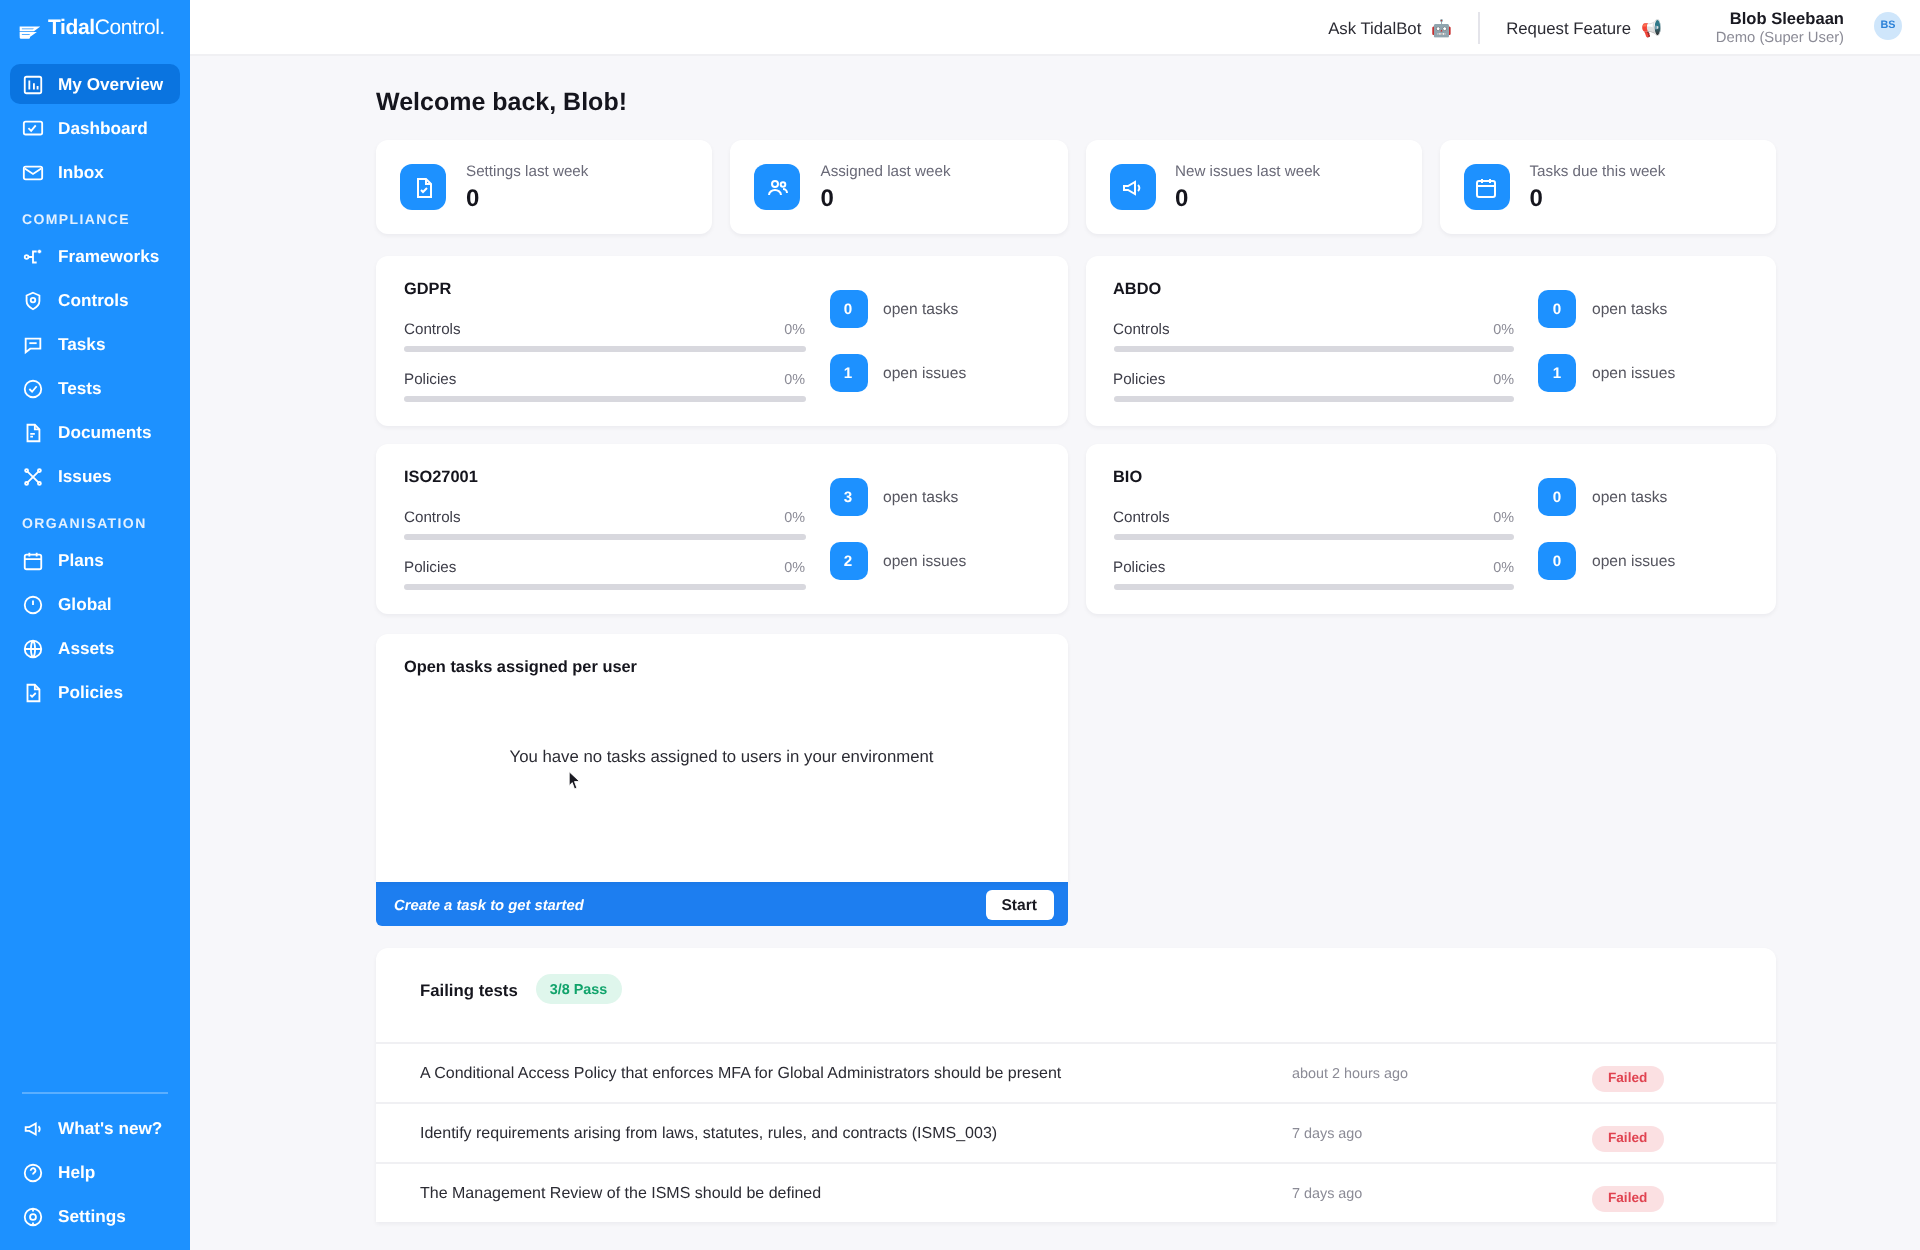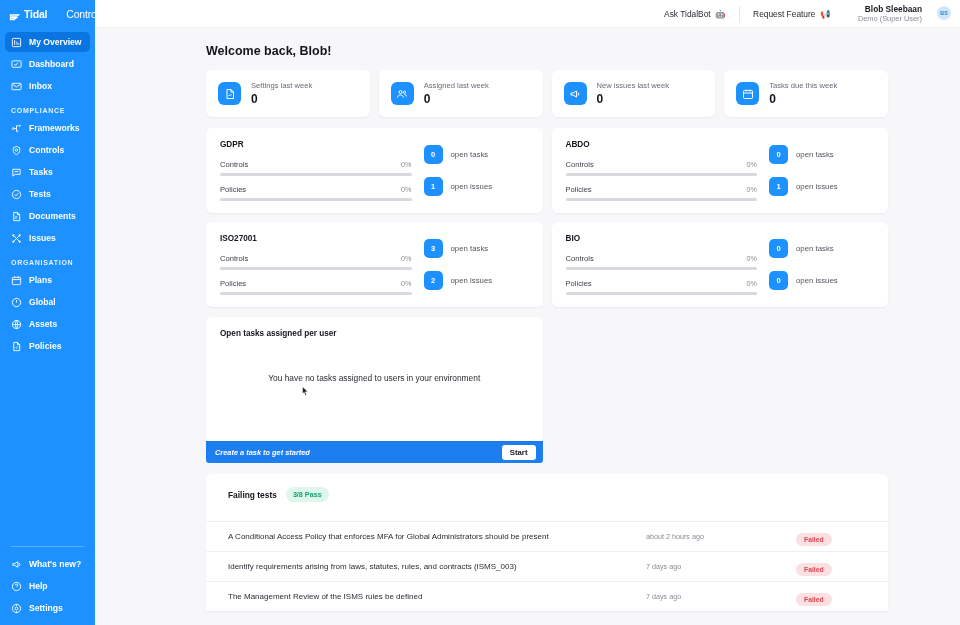--- a/index.html
+++ b/index.html
@@ -22,21 +22,21 @@
   }
   .brand {
     height: 28px;
     display: flex; align-items: center;
     padding-left: 9px; gap: 4px;
     flex: 0 0 28px;
   }
   .brand-mark { width: 11px; height: 11px; flex: 0 0 11px; }
   .brand-text { font-size: 10.5px; letter-spacing: -0.2px; white-space: nowrap; }
   .brand-text b { font-weight: 700; }
-  .brand-text span { font-weight: 400; padding-left: 19px; }
+  .brand-text span { font-weight: 400; }
   .brand-dot { font-size: 10px; }
 
   .nav { padding: 4px 5px 0 5px; flex: 1 1 auto; overflow: hidden; }
   .nav-item {
     display: flex; align-items: center; gap: 7px;
     height: 20px; padding: 0 6px; margin-bottom: 2px;
     border-radius: 5px;
     font-size: 8.6px; font-weight: 600; color: #ffffff;
     white-space: nowrap; cursor: pointer;
   }
@@ -69,21 +69,21 @@
   .user-names { text-align: right; line-height: 1.25; }
   .user-name { font-size: 8.3px; font-weight: 700; color: #1a1a22; }
   .user-role { font-size: 7.4px; color: #8b8b96; }
   .avatar {
     width: 14px; height: 14px; border-radius: 50%;
     background: #cfe6fb; color: #2d82d8;
     font-size: 5.4px; font-weight: 700;
     display: flex; align-items: center; justify-content: center;
   }
 
-  .content { flex: 1 1 auto; overflow: hidden; padding: 0 72px 0 18px; }
+  .content { flex: 1 1 auto; overflow: hidden; padding: 0 72px 0 0; }
   .inner { padding: 16px 0 0 93px; }
 
   .welcome { font-size: 12.5px; font-weight: 700; color: #15151d; margin-bottom: 12px; }
 
   
   .stats { display: flex; gap: 9px; margin-bottom: 11px; }
   .stat-card {
     flex: 1 1 0; background: #ffffff; border-radius: 6px;
     padding: 11px 12px; display: flex; align-items: center; gap: 10px;
     box-shadow: 0 1px 2px rgba(16,24,40,0.05);
@@ -584,21 +584,21 @@
             <div class="test-status"><span class="status-pill">Failed</span></div>
           </div>
 
           <div class="test-row">
             <div class="test-name">Identify requirements arising from laws, statutes, rules, and contracts (ISMS_003)</div>
             <div class="test-time">7 days ago</div>
             <div class="test-status"><span class="status-pill">Failed</span></div>
           </div>
 
           <div class="test-row">
-            <div class="test-name">The Management Review of the ISMS rules be defined</div>
+            <div class="test-name">The Management Review of the ISMS should be defined</div>
             <div class="test-time">7 days ago</div>
             <div class="test-status"><span class="status-pill">Failed</span></div>
           </div>
         </div>
 
       </div>
     </div>
   </div>
 </div>
 

